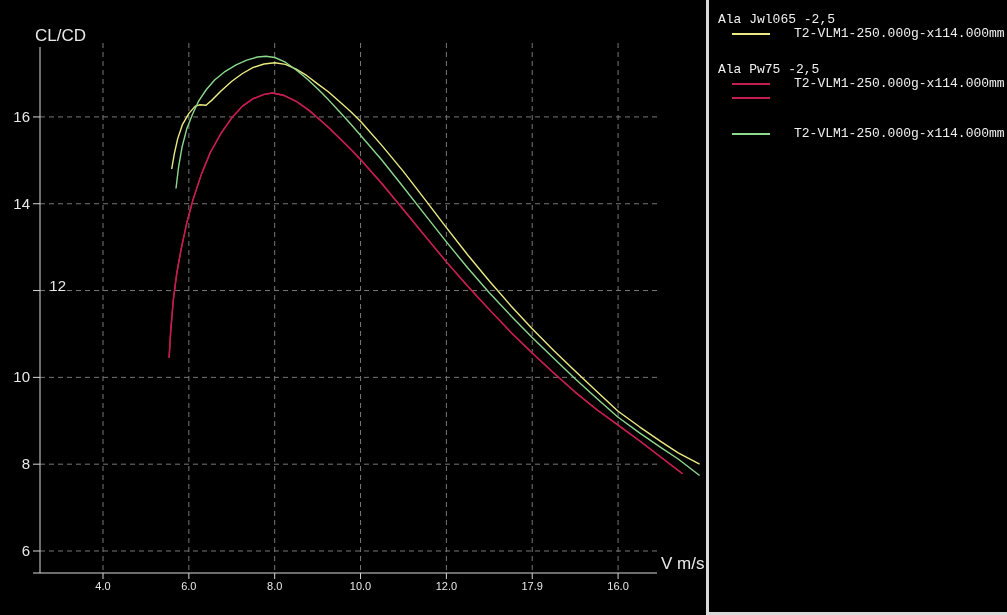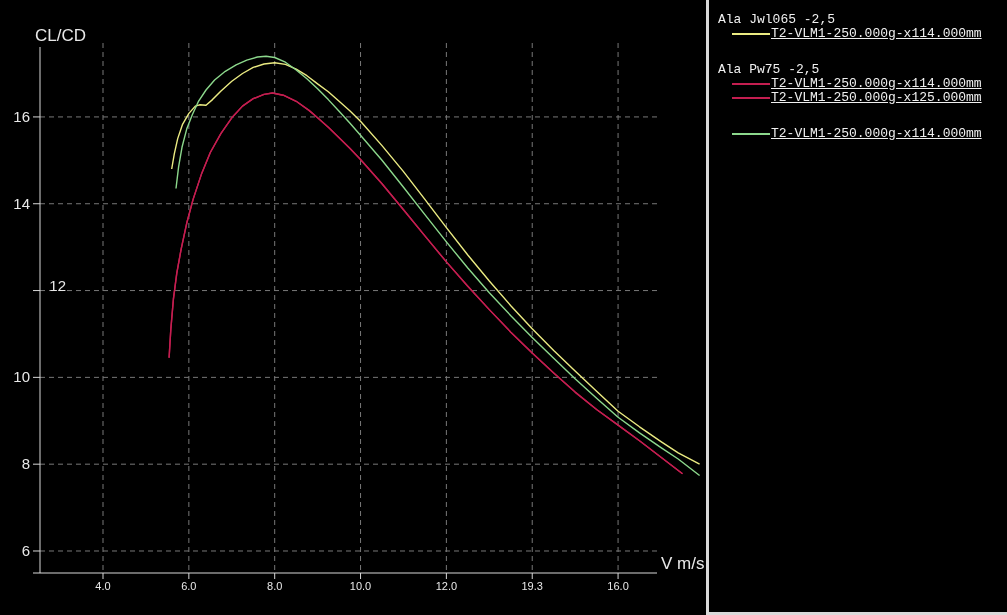--- a/index.html
+++ b/index.html
@@ -22,21 +22,21 @@
   
   .separator { position: absolute; left: 706px; top: 0; width: 3px; height: 615px; background: #d9d9d9; }
   .bottom-line { position: absolute; left: 709px; top: 612px; width: 298px; height: 3px; background: #d9d9d9; }
   .legend { position: absolute; left: 710px; top: 12px; width: 297px; height: 612px;
             background: #000; padding-top: 1px;
             font-family: "Liberation Mono", monospace; font-size: 13px; color: #f0f0f0; }
   .legend-entry { margin-bottom: 22px; }
   .legend-title { height: 14px; line-height: 14px; padding-left: 8px; white-space: nowrap; }
   .legend-row { height: 14px; display: flex; align-items: center; white-space: nowrap; }
   .legend-swatch { display: inline-block; width: 38px; height: 2px; margin-left: 22px; flex: 0 0 38px; }
-  .legend-curve-label { margin-left: 1px; line-height: 14px; text-decoration: underline; }
+  .legend-curve-label { margin-left: 24px; line-height: 14px; }
 </style>
 </head>
 <body>
 
 <div class="app">
 
   <div class="chart-area">
     <svg id="plot-svg" width="708" height="615">
       <g id="grid-layer">
           <line x1="103.00911304347827" y1="43" x2="103.00911304347827" y2="573" stroke="#787878" stroke-width="1" stroke-dasharray="5 4"></line>
@@ -78,21 +78,21 @@
         </g>
     </svg>
     <div class="axis-title y">CL/CD</div>
     <div class="axis-title x">V m/s</div>
     <div id="tick-labels">
         <div class="x-tick-label" style="left: 83.0091px;">4.0</div>
         <div class="x-tick-label" style="left: 168.853px;">6.0</div>
         <div class="x-tick-label" style="left: 254.696px;">8.0</div>
         <div class="x-tick-label" style="left: 340.54px;">10.0</div>
         <div class="x-tick-label" style="left: 426.383px;">12.0</div>
-        <div class="x-tick-label" style="left: 512.227px;">19.3</div>
+        <div class="x-tick-label" style="left: 512.227px;">17.9</div>
         <div class="x-tick-label" style="left: 598.07px;">16.0</div>
         <div class="y-tick-label" style="top: 543.993px;">6</div>
         <div class="y-tick-label" style="top: 457.179px;">8</div>
         <div class="y-tick-label" style="top: 370.364px;">10</div>
         <div class="y-tick-label" style="top: 279px; margin-left: 36px;">12</div>
         <div class="y-tick-label" style="top: 196.736px;">14</div>
         <div class="y-tick-label" style="top: 109.922px;">16</div>
       </div>
   </div>
 
@@ -107,21 +107,20 @@
         </div>
       </div>
       <div class="legend-entry">
         <div class="legend-title">Ala Pw75 -2,5</div>
         <div class="legend-row">
           <span class="legend-swatch" style="background: rgb(196, 30, 80);"></span>
           <span class="legend-curve-label">T2-VLM1-250.000g-x114.000mm</span>
         </div>
         <div class="legend-row">
           <span class="legend-swatch" style="background: rgb(196, 30, 80);"></span>
-          <span class="legend-curve-label">T2-VLM1-250.000g-x125.000mm</span>
         </div>
       </div>
       <div class="legend-entry">
         <div class="legend-row">
           <span class="legend-swatch" style="background: rgb(140, 216, 140);"></span>
           <span class="legend-curve-label">T2-VLM1-250.000g-x114.000mm</span>
         </div>
       </div>
     </div>
 

